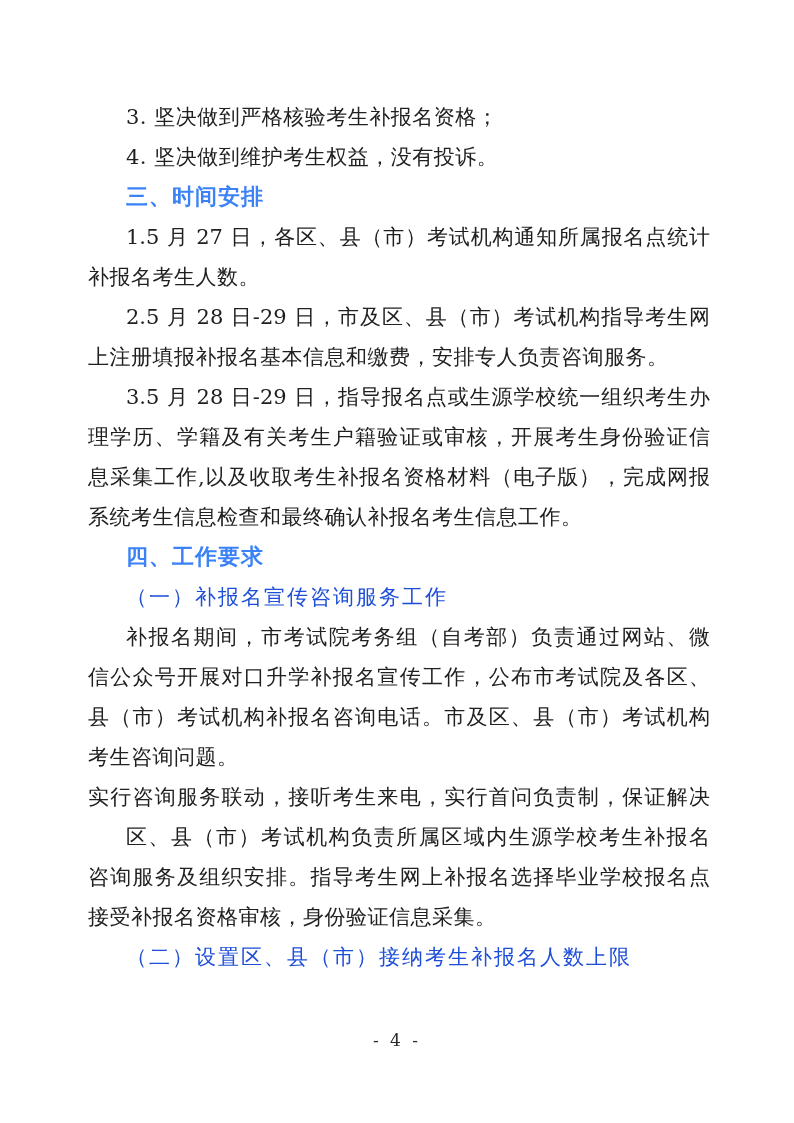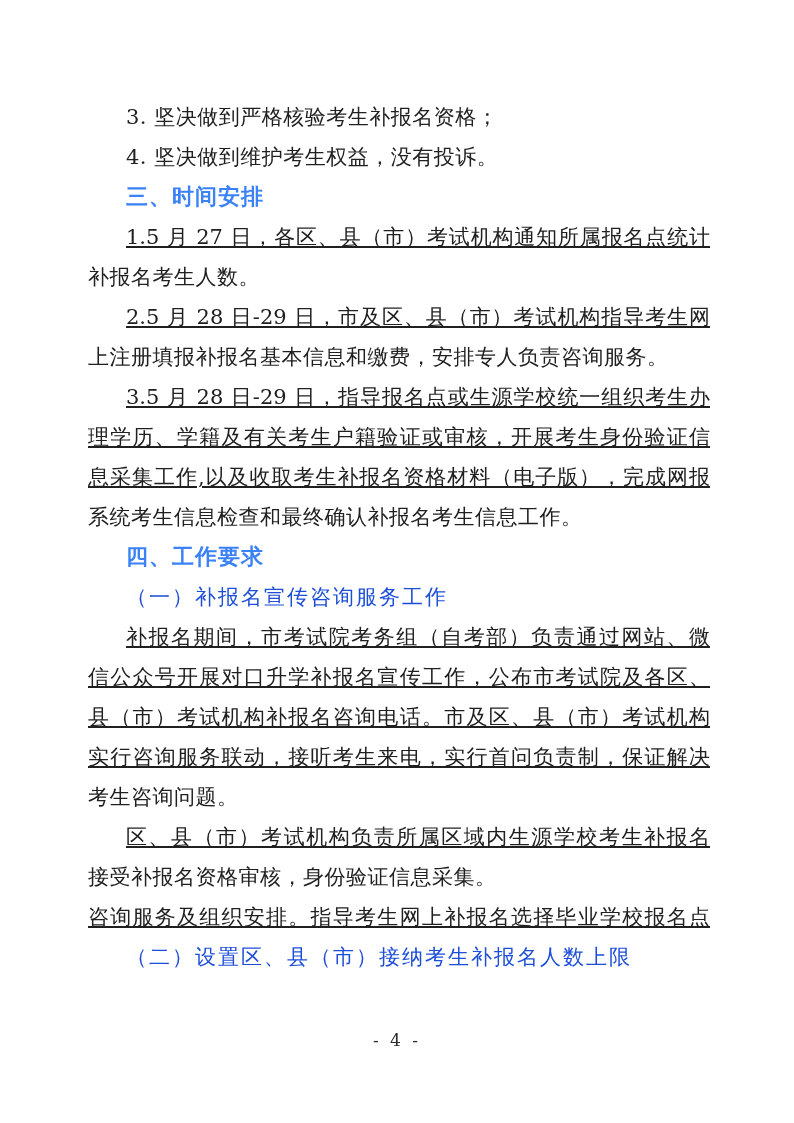--- a/index.html
+++ b/index.html
@@ -29,21 +29,20 @@
     text-align: left;
     letter-spacing: 0.5px;
     color: #202020;
   }
   
   .line.fill {
     white-space: normal;
     text-align: justify;
     text-align-last: justify;
     letter-spacing: 0;
-    text-decoration: underline;
   }
   
   .line.indent { text-indent: 38px; }
   
   .line.heading {
     font-family: "DejaVu Sans", "Liberation Sans", sans-serif;
     font-weight: bold;
     font-size: 22px;
     color: #3b82f6;
     letter-spacing: 1px;
@@ -79,22 +78,22 @@
     <p class="line">上注册填报补报名基本信息和缴费，安排专人负责咨询服务。</p>
     <p class="line indent fill">3.5 月 28 日-29 日，指导报名点或生源学校统一组织考生办</p>
     <p class="line fill">理学历、学籍及有关考生户籍验证或审核，开展考生身份验证信</p>
     <p class="line fill">息采集工作,以及收取考生补报名资格材料（电子版），完成网报</p>
     <p class="line">系统考生信息检查和最终确认补报名考生信息工作。</p>
     <p class="line indent heading">四、工作要求</p>
     <p class="line indent subheading">（一）补报名宣传咨询服务工作</p>
     <p class="line indent fill">补报名期间，市考试院考务组（自考部）负责通过网站、微</p>
     <p class="line fill">信公众号开展对口升学补报名宣传工作，公布市考试院及各区、</p>
     <p class="line fill">县（市）考试机构补报名咨询电话。市及区、县（市）考试机构</p>
+    <p class="line">考生咨询问题。</p>
     <p class="line fill">实行咨询服务联动，接听考生来电，实行首问负责制，保证解决</p>
-    <p class="line">考生咨询问题。</p>
     <p class="line indent fill">区、县（市）考试机构负责所属区域内生源学校考生补报名</p>
+    <p class="line fill">咨询服务及组织安排。指导考生网上补报名选择毕业学校报名点</p>
     <p class="line">接受补报名资格审核，身份验证信息采集。</p>
-    <p class="line fill">咨询服务及组织安排。指导考生网上补报名选择毕业学校报名点</p>
     <p class="line indent subheading">（二）设置区、县（市）接纳考生补报名人数上限</p>
   </div>
 
   <div class="footer">- 4 -</div>
 </div>
 
 </body></html>

